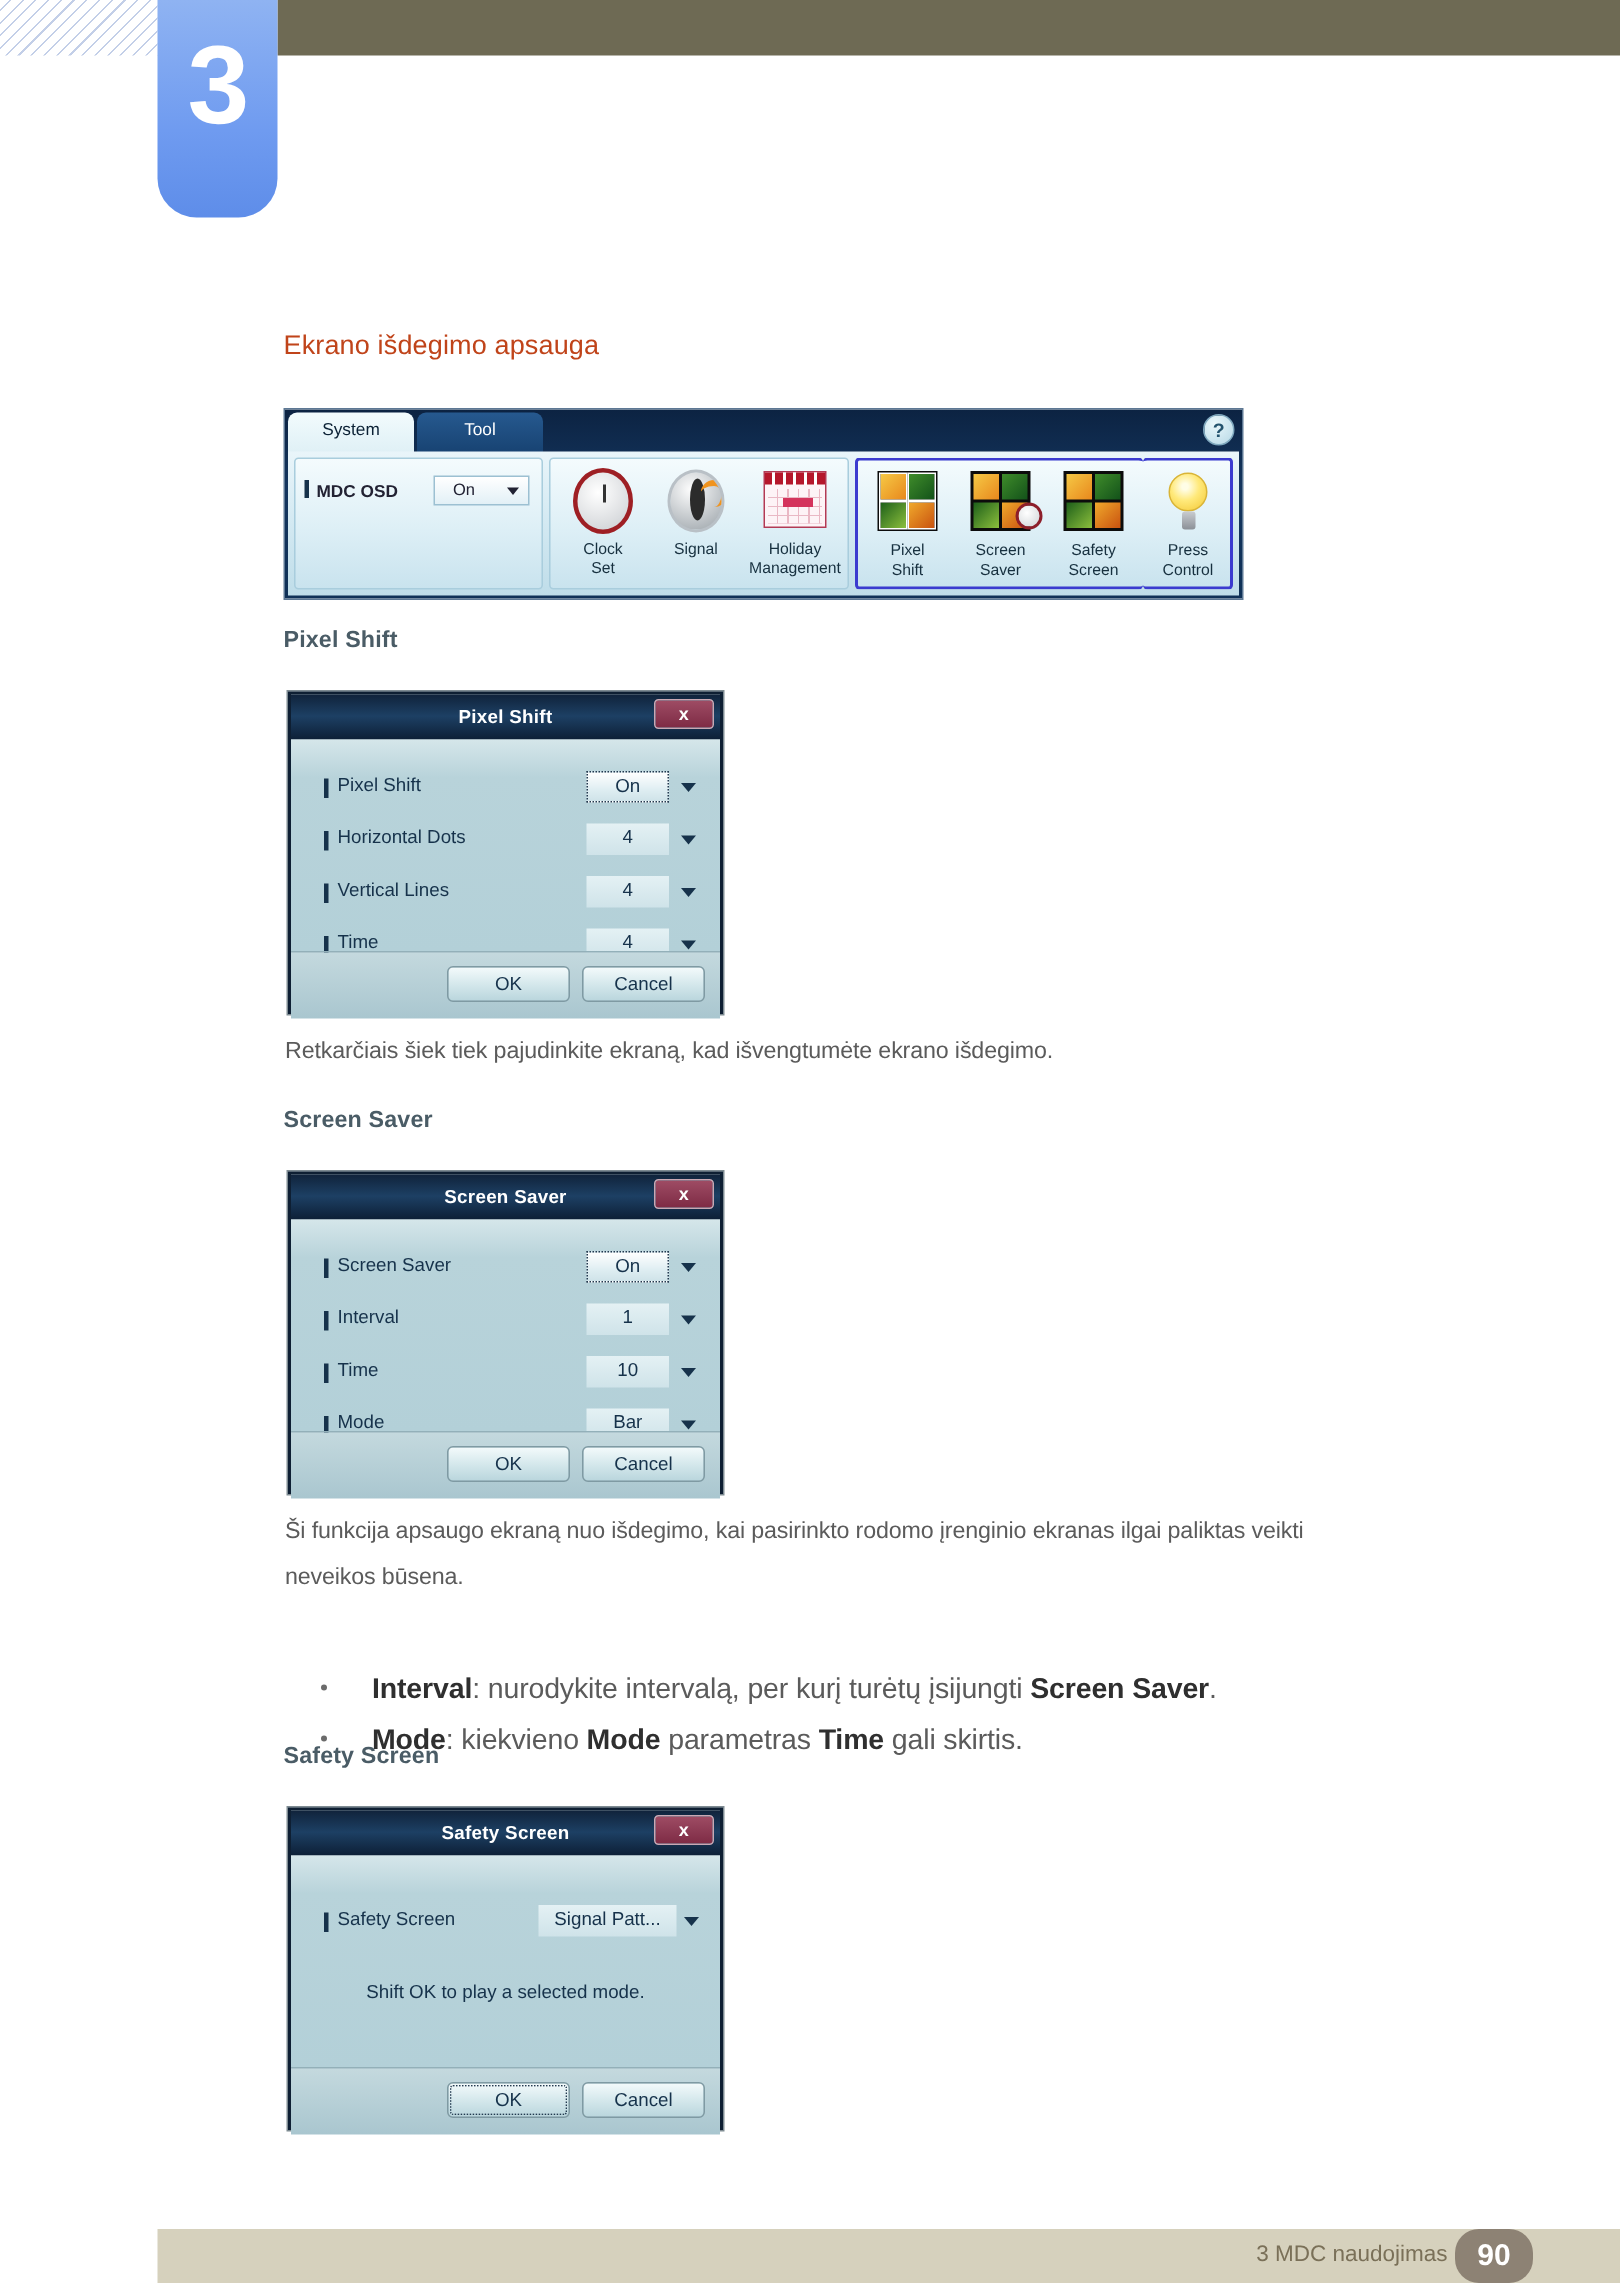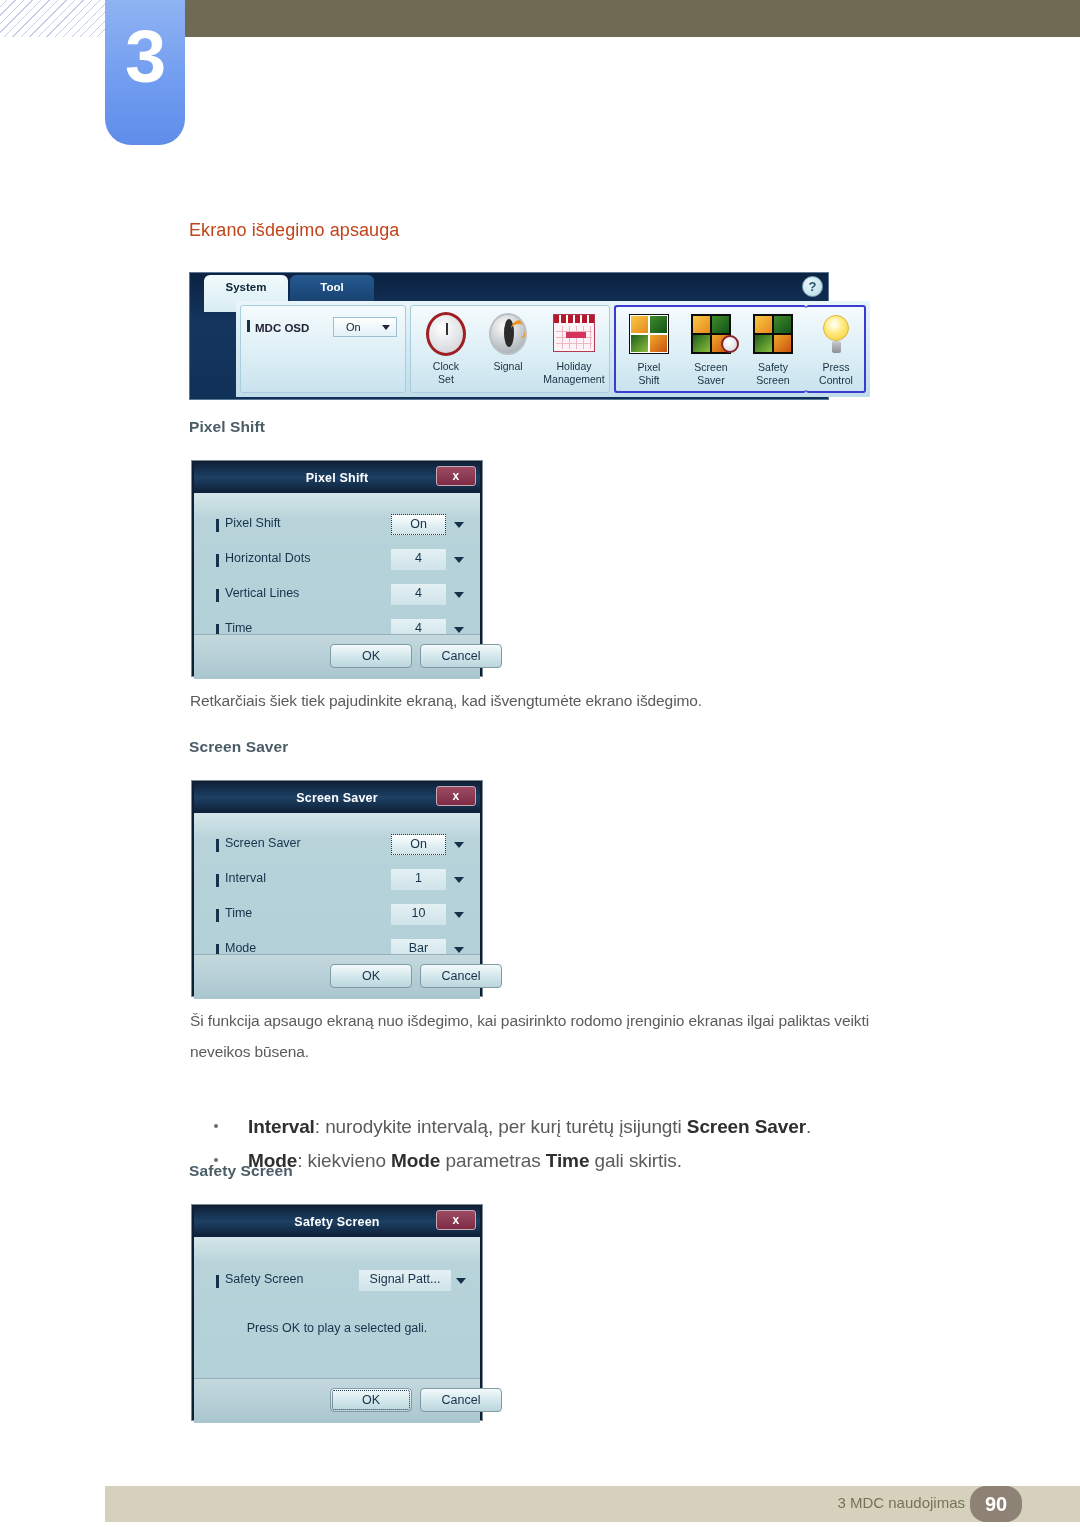--- a/index.html
+++ b/index.html
@@ -135,24 +135,23 @@
     top: 2px; left: 2px;
     height: 26px;
   }
   .tab {
     position: absolute;
     top: 0;
     height: 37px;
     line-height: 24px;
     text-align: center;
     font-size: 11.5px;
-    font-weight: bold;
+    font-weight: normal;
     border-top-left-radius: 6px;
     border-top-right-radius: 6px;
-    margin-left: 12px;
   }
   .tab-system {
     left: 0; width: 84px;
     background: linear-gradient(180deg, #f2fbfd 0%, #d8ecf3 100%);
     color: #0b2135;
   }
   .tab-tool {
     left: 86px; width: 84px;
     background: linear-gradient(180deg, #26598f 0%, #123a67 100%);
     color: #ffffff;
@@ -169,21 +168,20 @@
     font-weight: bold;
     line-height: 20px;
     text-align: center;
     box-sizing: border-box;
   }
   .ribbon {
     position: absolute;
     top: 28px; left: 2px;
     width: 634px; height: 96px;
     background: linear-gradient(180deg, #e9f5fa 0%, #d3e9f2 50%, #bfdde9 100%);
-    margin-left: 44px;
   }
   .panel {
     position: absolute;
     top: 4px;
     height: 88px;
     background: linear-gradient(180deg, #f4fbfd 0%, #ddeff6 55%, #c9e3ee 100%);
     border: 1px solid #a9cddd;
     border-radius: 3px;
     box-sizing: border-box;
   }
@@ -421,21 +419,20 @@
     top: 9px;
     width: 82px; height: 24px;
     background: linear-gradient(180deg, #f3fafb 0%, #d5e8ec 50%, #bad6dd 100%);
     border: 1px solid #7f9aa3;
     border-radius: 4px;
     font-size: 12.5px;
     color: #16324b;
     line-height: 22px;
     text-align: center;
     box-sizing: border-box;
-    margin-left: 32px;
   }
   .dlg-btn.focus { outline: 1px dotted #22394f; outline-offset: -3px; }
   .dlg-note {
     position: absolute;
     width: 100%;
     text-align: center;
     font-size: 12.5px;
     color: #16324b;
   }
 
@@ -693,21 +690,21 @@
     <span>Safety Screen</span>
     <div class="dlg-close">x</div>
   </div>
   <div class="dlg-body" style="height:141px;">
     <div class="dlg-row" style="top:32px;">
       <div class="row-bar"></div>
       <div class="row-label">Safety Screen</div>
       <div class="row-select" style="left:165px; top:1px; width:92px; border:none; background:linear-gradient(180deg,#e4f1f4,#cfe3e9);">Signal Patt...</div>
       <div class="sel-caret" style="left:262px; top:9px;"></div>
     </div>
-    <div class="dlg-note" style="top:84px;">Press OK to play a selected gali.</div>
+    <div class="dlg-note" style="top:84px;">Shift OK to play a selected mode.</div>
   </div>
   <div class="dlg-footer">
     <div class="dlg-btn focus" style="left:104px;">OK</div>
     <div class="dlg-btn" style="left:194px;">Cancel</div>
   </div>
 </div>
 
 <div class="footer-bar"></div>
 <div class="footer-text">3 MDC naudojimas</div>
 <div class="page-box">90</div>

